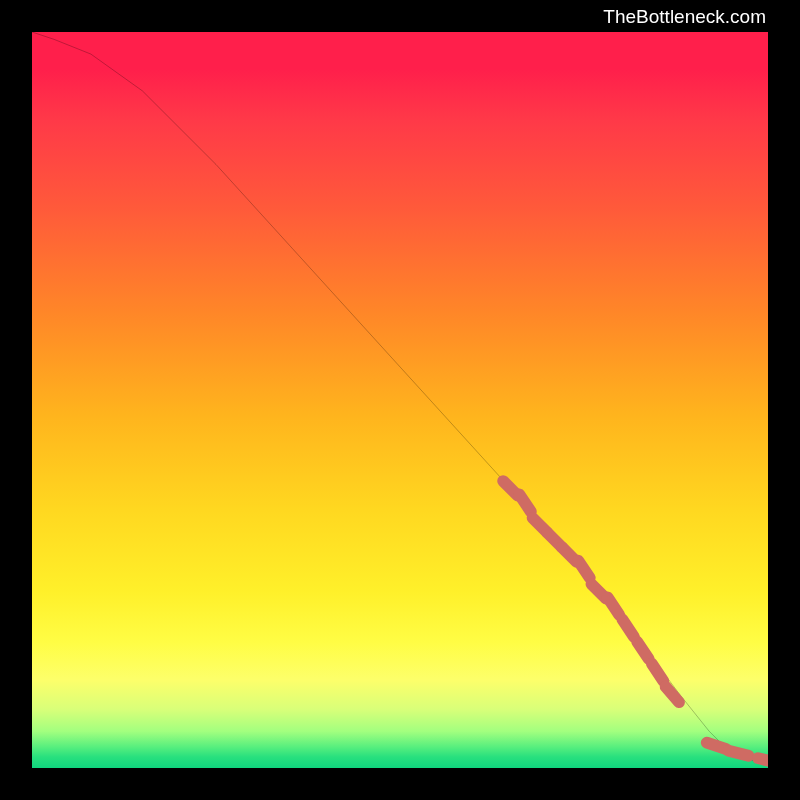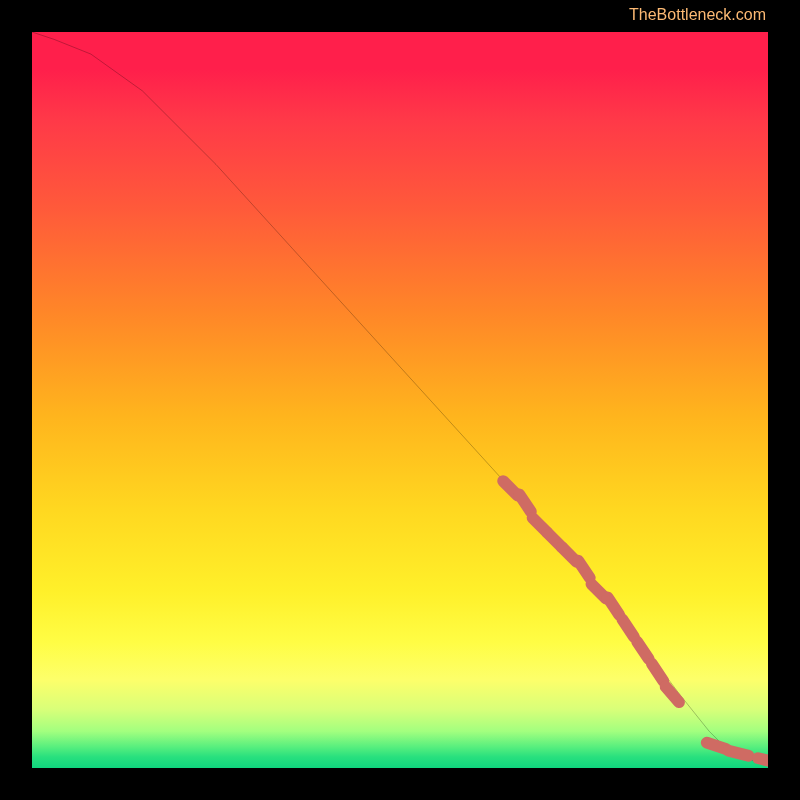--- a/index.html
+++ b/index.html
@@ -56,22 +56,22 @@
     left: 0;
     top: 0;
     width: 736px;
     height: 736px;
   }
   .watermark {
     position: absolute;
     right: 34px;
     top: 6px;
     font-family: Arial, Helvetica, sans-serif;
-    font-size: 16px;
-    color: #fdba74;
+    font-size: 19px;
+    color: #ffffff;
     user-select: none;
   }
 </style>
 </head>
 <body>
 
 <div class="frame">
 
   <div class="plot-area">
     <div class="gradient"></div>

